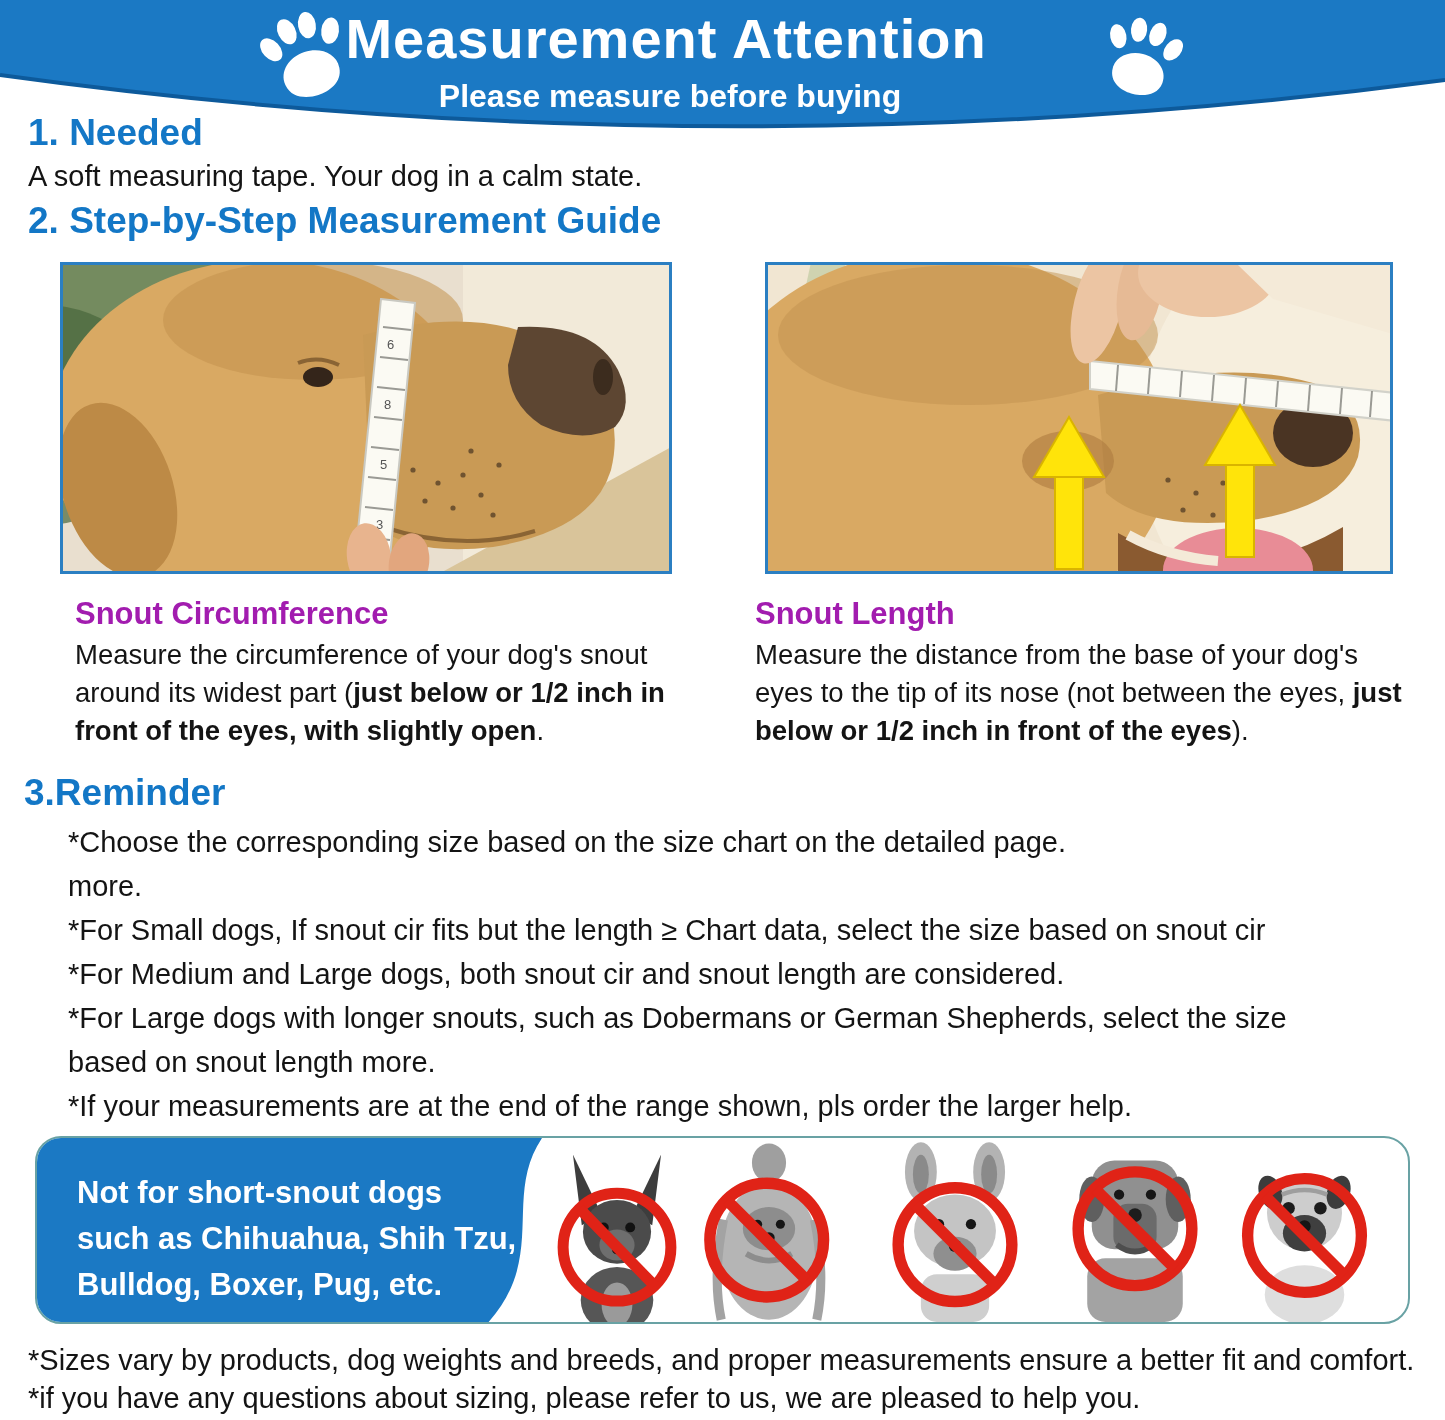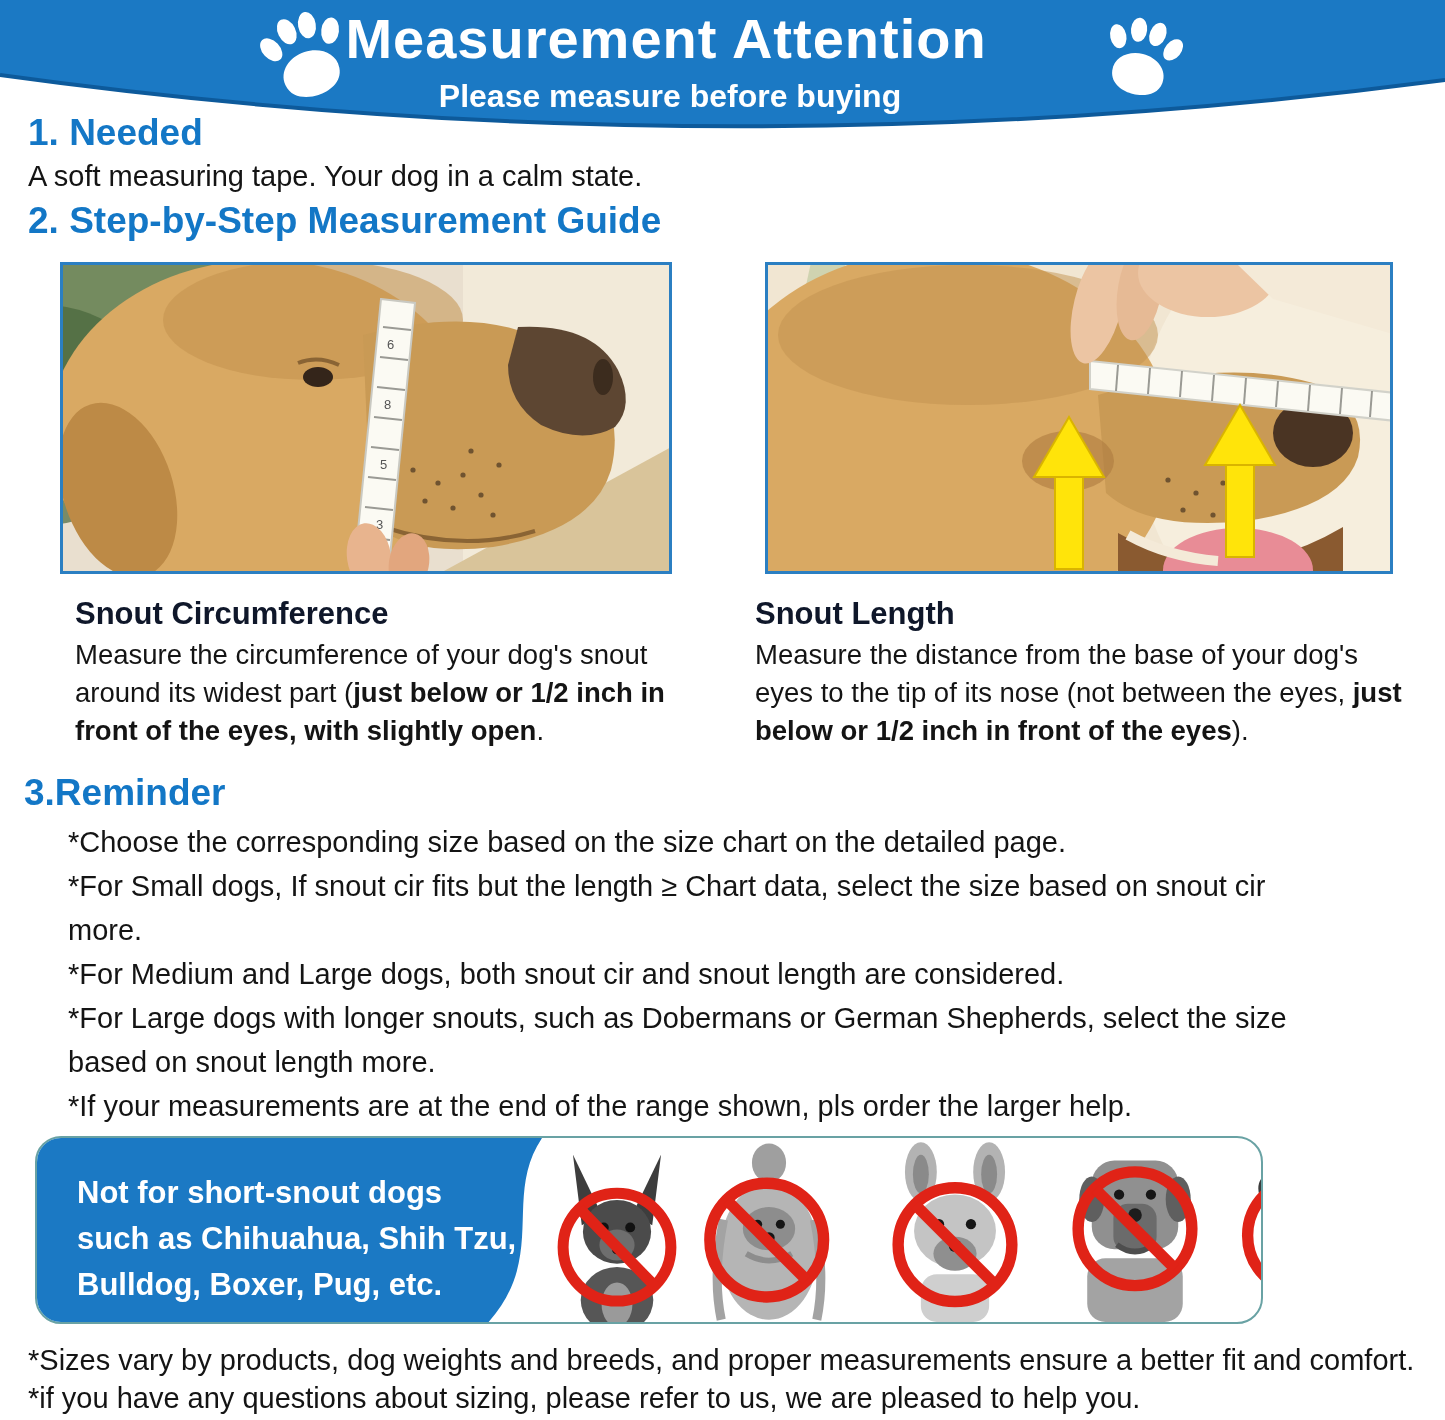--- a/index.html
+++ b/index.html
@@ -23,34 +23,34 @@
   .h2 { left:28px; top:200px; }
   .h3 { left:24px; top:772px; }
   .body-text { position:absolute; color:#141414; font-size:29px; }
   .needed-body { left:28px; top:160px; }
 
   
   .figure { position:absolute; top:262px; height:312px; border:3px solid #2b7fc2; background:#eee; overflow:hidden; }
   .fig-left  { left:60px;  width:612px; }
   .fig-right { left:765px; width:628px; }
 
-  .cap-title { position:absolute; top:596px; color:#0f172a; font-weight:bold; font-size:31px; }
+  .cap-title { position:absolute; top:596px; color:#a21caf; font-weight:bold; font-size:31px; }
   .cap-title-left  { left:75px; }
   .cap-title-right { left:755px; }
   .cap-text { position:absolute; top:636px; color:#141414; font-size:27.5px; line-height:38px; }
   .cap-text-left  { left:75px;  width:645px; }
   .cap-text-right { left:755px; width:650px; }
   .cap-text b { font-weight:bold; }
 
   
   .reminder { position:absolute; left:24px; top:820px; width:1400px; }
   .reminder p { color:#141414; font-size:29px; line-height:44px; white-space:nowrap;margin-left:44px; }
 
   
-  .banner { position:absolute; left:35px; top:1136px; width:1228px; height:188px;
+  .banner { position:absolute; left:35px; top:1136px; width:1375px; height:188px;
     background:#fff; border:2px solid #69a2a4; border-radius:26px; overflow:hidden; }
   .banner-blue { position:absolute; left:0; top:0; }
   .banner-lines { position:absolute; left:40px; top:32px; color:#fff; font-weight:bold;
     font-size:31px; line-height:46px; }
   .dog { position:absolute; bottom:0; }
   .dog svg { display:block; }
 
   
   .footer-line { position:absolute; left:28px; color:#141414; font-size:29px; white-space:nowrap; }
   .f1 { top:1344px; }
@@ -201,22 +201,22 @@
 
   <div class="cap-title cap-title-left">Snout Circumference</div>
   <div class="cap-text cap-text-left"><span>Measure the circumference of your dog's snout around its widest part (</span><b>just below or 1/2 inch in front of the eyes, with slightly open</b><span>.</span></div>
 
   <div class="cap-title cap-title-right">Snout Length</div>
   <div class="cap-text cap-text-right"><span>Measure the distance from the base of your dog's eyes to the tip of its nose (not between the eyes, </span><b>just below or 1/2 inch in front of the eyes</b><span>).</span></div>
 
   <div class="h-blue h3">3.Reminder</div>
   <div class="reminder">
     <p>*Choose the corresponding size based on the size chart on the detailed page.</p>
+    <p>more.</p>
     <p>*For Small dogs, If snout cir fits but the length ≥ Chart data, select the size based on snout cir</p>
-    <p>more.</p>
     <p>*For Medium and Large dogs, both snout cir and snout length are considered.</p>
     <p>*For Large dogs with longer snouts, such as Dobermans or German Shepherds, select the size</p>
     <p>based on snout length more.</p>
     <p>*If your measurements are at the end of the range shown, pls order the larger help.</p>
   </div>
 
   <div class="banner">
     <svg class="banner-blue" width="520" height="188" viewBox="0 0 520 188">
       <path d="M0,0 H505 C465,60 512,120 448,188 H0 Z" fill="#1b79c4"></path>
     </svg>

